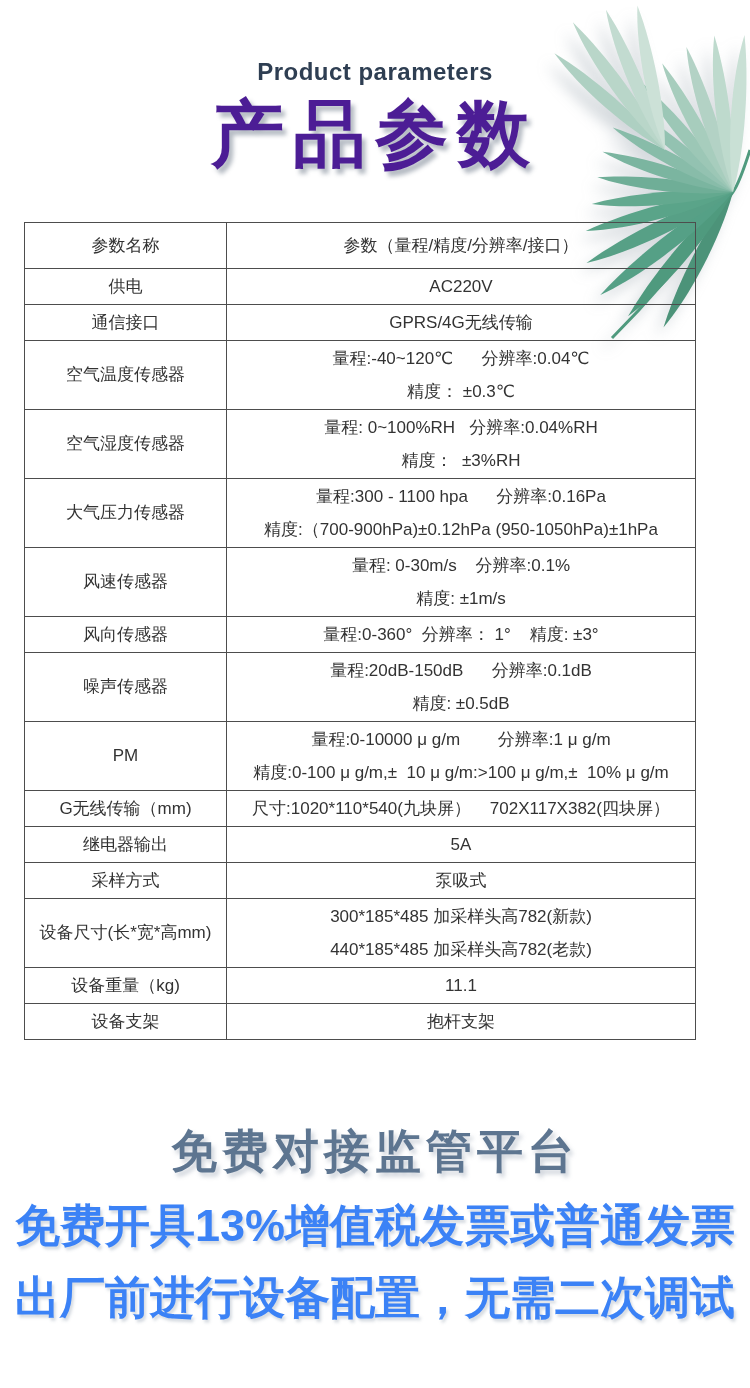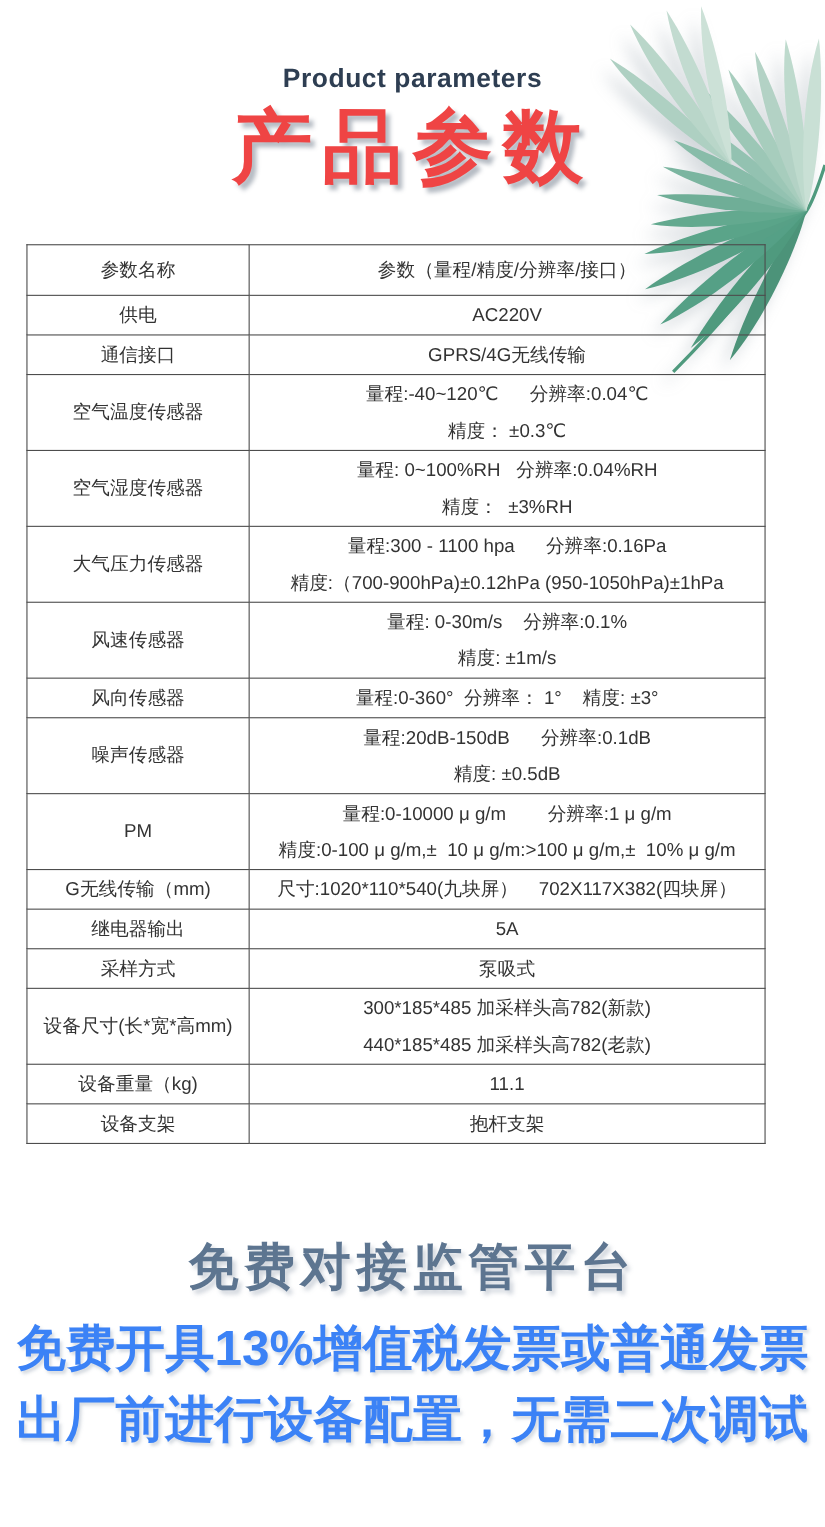--- a/index.html
+++ b/index.html
@@ -12,21 +12,21 @@
     position:absolute;top:0;right:0;width:200px;height:345px;z-index:0;
     filter:drop-shadow(-8px 10px 7px rgba(110,125,140,0.30));
   }
   .content{position:relative;z-index:1;}
   .subtitle{
     padding-top:58px;text-align:center;
     font-size:24px;font-weight:600;color:#2e3e52;letter-spacing:0.5px;
   }
   .title{
     margin:6px 0 0;text-align:center;
-    font-size:73px;font-weight:800;color:#ef4444;letter-spacing:9px;
+    font-size:73px;font-weight:800;color:#4c1d95;letter-spacing:9px;
     line-height:1.15;
     text-shadow:4px 5px 4px rgba(70,85,105,0.40);
   }
   table.params{
     border-collapse:collapse;margin:46px 0 0 24px;width:672px;background:transparent;
   }
   table.params td{
     border:1px solid #4d4d4d;text-align:center;vertical-align:middle;
     font-size:17px;color:#333;padding:1px 0;background:transparent;
   }
@@ -36,21 +36,21 @@
   .headline{
     margin-top:86px;text-align:center;
     font-size:46px;font-weight:800;color:#5d7590;letter-spacing:5px;line-height:1.1;
     text-shadow:3px 4px 4px rgba(120,135,155,0.35);
   }
   .footline{
     text-align:center;font-size:45px;font-weight:800;color:#3b82f6;line-height:1.2;
     text-shadow:2px 3px 3px rgba(120,135,155,0.30);white-space:pre;
   }
   .footline.first{margin-top:22px;}
-  .footline.second{margin-top:10px;}
+  .footline.second{margin-top:18px;}
 </style>
 </head>
 <body>
 
 <div class="page">
 
   <svg class="leaf" viewBox="0 0 200 345" xmlns="http://www.w3.org/2000/svg" aria-hidden="true">
     <defs>
       <path id="blade" d="M0,0 C 30,-7 75,-8 105,-1.5 C 74,4.5 29,5.5 0,0 Z"></path>
     </defs>

